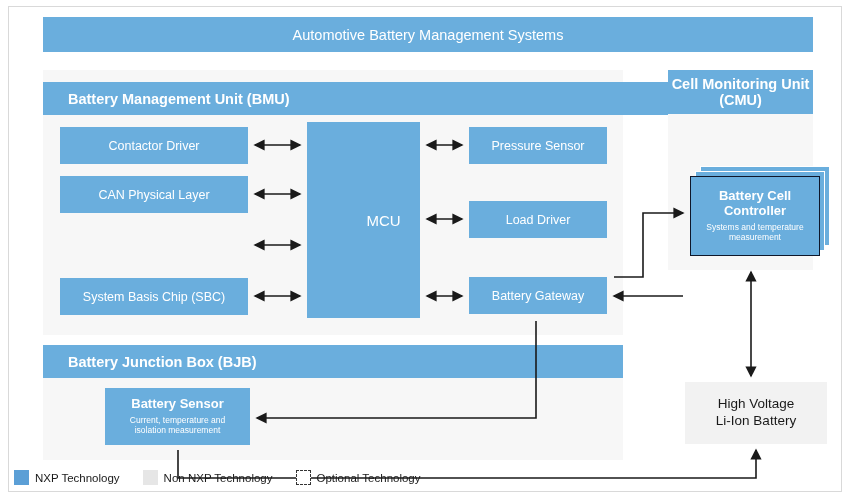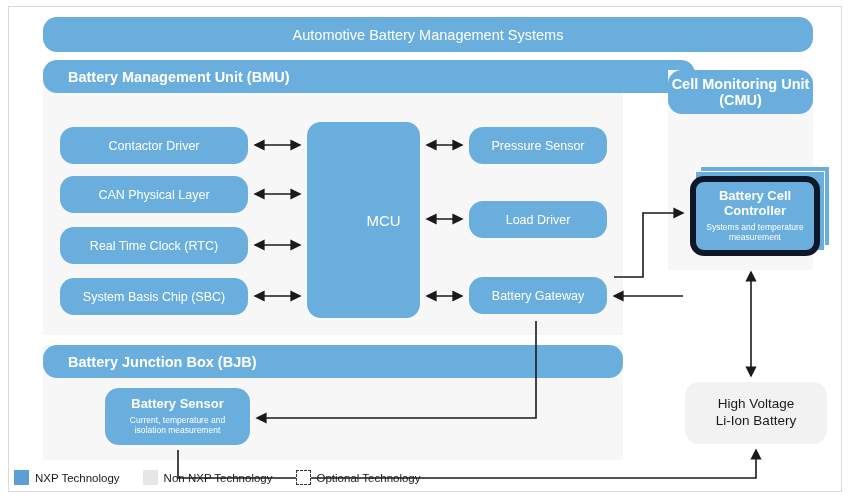--- a/index.html
+++ b/index.html
@@ -27,21 +27,20 @@
     box-sizing: border-box;
   }
   .box {
     position: absolute;
     box-sizing: border-box;
     display: flex;
     flex-direction: column;
     align-items: center;
     justify-content: center;
     text-align: center;
-    border-radius: 14px;
   }
   .nxp {
     background: #6aaedd;
     color: #ffffff;
   }
   .nonnxp {
     background: #f2f2f2;
     color: #222222;
     align-items: center;
   }
@@ -135,21 +134,21 @@
 <div id="page">
 
   <div class="outer-border"></div>
 
   <div class="box nxp" style="left:43px; top:17px; width:770px; height:35px;">
     <span class="header-title">Automotive Battery Management Systems</span>
   </div>
 
   <div class="panel" style="left:43px; top:70px; width:580px; height:265px;"></div>
 
-  <div class="box nxp" style="left:43px; top:60px; width:652px; height:33px; align-items:flex-start; justify-content:center;">
+  <div class="box nxp" style="left:43px; top:82px; width:652px; height:33px; align-items:flex-start; justify-content:center;">
     <span class="title-bar" style="margin-left:25px;">Battery Management Unit (BMU)</span>
   </div>
 
   <div class="panel" style="left:43px; top:345px; width:580px; height:115px;"></div>
 
   <div class="box nxp" style="left:43px; top:345px; width:580px; height:33px; align-items:flex-start; justify-content:center;">
     <span class="title-bar" style="margin-left:25px;">Battery Junction Box (BJB)</span>
   </div>
 
   <div class="panel" style="left:668px; top:70px; width:145px; height:200px;"></div>
@@ -160,23 +159,20 @@
   </div>
 
   <div class="box nxp" style="left:60px; top:127px; width:188px; height:37px;">
     <span class="blk-label">Contactor Driver</span>
   </div>
 
   <div class="box nxp" style="left:60px; top:176px; width:188px; height:37px;">
     <span class="blk-label">CAN Physical Layer</span>
   </div>
 
-  <div class="box nxp" style="left:60px; top:227px; width:188px; height:37px;">
-    <span class="blk-label">Real Time Clock (RTC)</span>
-  </div>
 
   <div class="box nxp" style="left:60px; top:278px; width:188px; height:37px;">
     <span class="blk-label">System Basis Chip (SBC)</span>
   </div>
 
   <div class="box nxp" style="left:307px; top:122px; width:113px; height:196px;padding-left:40px;">
     <span class="blk-label" style="font-size:15px;">MCU</span>
   </div>
 
   <div class="box nxp" style="left:469px; top:127px; width:138px; height:37px;">
@@ -186,21 +182,21 @@
   <div class="box nxp" style="left:469px; top:201px; width:138px; height:37px;">
     <span class="blk-label">Load Driver</span>
   </div>
 
   <div class="box nxp" style="left:469px; top:277px; width:138px; height:37px;">
     <span class="blk-label">Battery Gateway</span>
   </div>
 
   <div class="cmu-stack-shadow" style="left:700px; top:166px; width:130px; height:80px;"></div>
   <div class="cmu-stack-shadow" style="left:695px; top:171px; width:130px; height:80px;"></div>
-  <div class="box nxp" style="left:690px; top:176px; width:130px; height:80px; border:6px solid #0f172a;">
+  <div class="box nxp" style="left:690px; top:176px; width:130px; height:80px; border:1px solid #0f172a;">
     <span class="blk-label-bold">Battery Cell</span>
     <span class="blk-label-bold">Controller</span>
     <span class="blk-sub">Systems and temperature</span>
     <span class="blk-sub" style="margin-top:0;">measurement</span>
   </div>
 
   <div class="box nxp" style="left:105px; top:388px; width:145px; height:57px;">
     <span class="blk-label-bold">Battery Sensor</span>
     <span class="blk-sub">Current, temperature and</span>
     <span class="blk-sub" style="margin-top:0;">isolation measurement</span>

